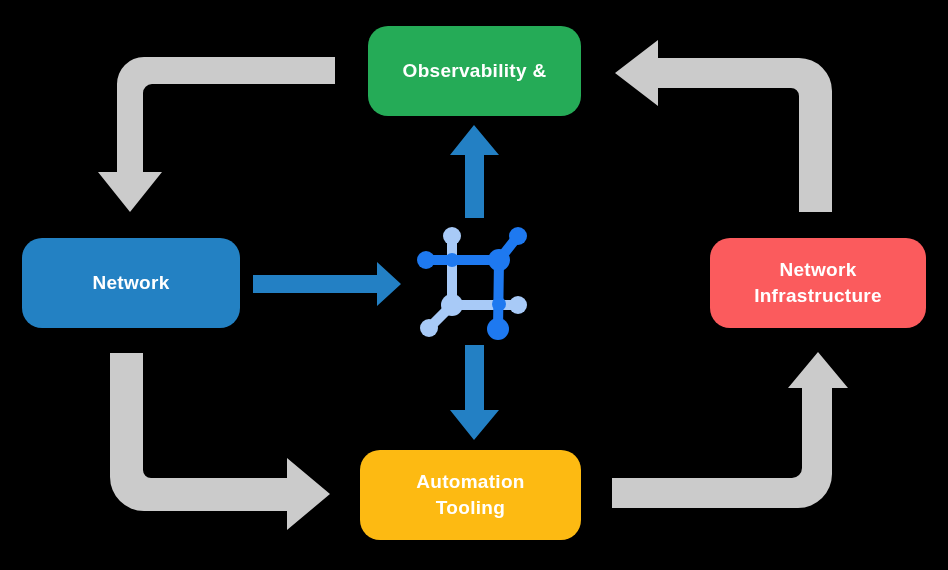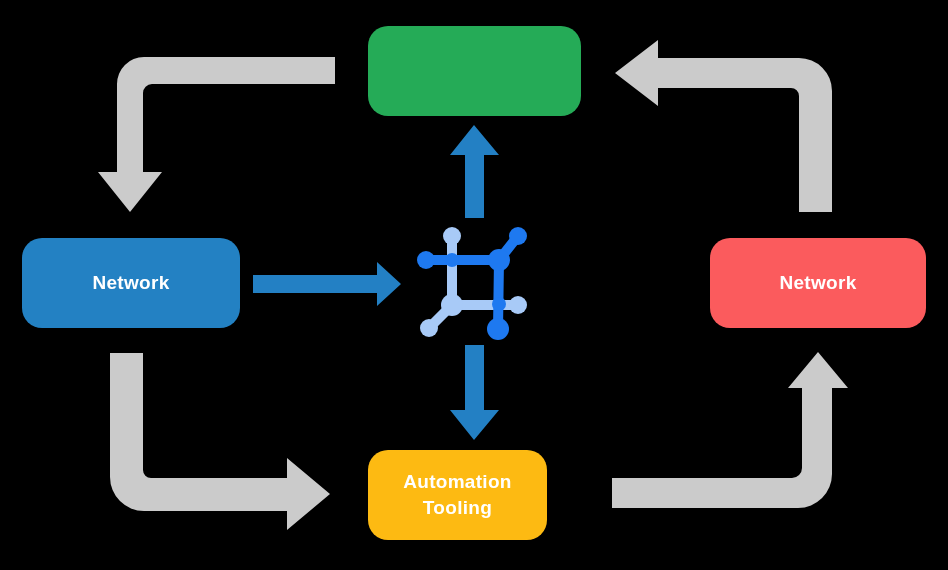--- a/index.html
+++ b/index.html
@@ -19,21 +19,21 @@
     border-radius:20px;
     color:#FFFFFF;
     font-size:19px;font-weight:700;letter-spacing:.3px;line-height:26px;
     text-align:center;
     box-sizing:border-box;
   }
   .node span{display:block;}
   .node-observability{left:368px;top:26px;width:213px;height:90px;}
   .node-operations{left:22px;top:238px;width:218px;height:90px;}
   .node-infrastructure{left:710px;top:238px;width:216px;height:90px;}
-  .node-automation{left:368px;top:450px;width:179px;height:90px;}
+  .node-automation{left:360px;top:450px;width:221px;height:90px;}
 </style>
 </head>
 <body>
 
 <div class="stage" style="background-color: rgb(0, 0, 0);">
 
   <svg class="arrow-layer" viewBox="0 0 948 570" aria-hidden="true">
 
     <g fill="#CBCBCB">
 
@@ -77,28 +77,30 @@
         <circle cx="518" cy="236" r="9"></circle>
         <circle cx="498" cy="329" r="11"></circle>
         <circle cx="452" cy="260" r="7"></circle>
         <circle cx="499" cy="260" r="11"></circle>
         <circle cx="499" cy="304" r="7"></circle>
       </g>
     </g>
   </svg>
 
   <div class="node node-observability" style="background-color: rgb(37, 171, 87);">
+    <span>Observability &amp;</span>
   </div>
 
   <div class="node node-operations" style="background-color: rgb(35, 129, 195);">
     <span>Network</span>
   </div>
 
   <div class="node node-infrastructure" style="background-color: rgb(251, 91, 93);">
     <span>Network</span>
+    <span>Infrastructure</span>
   </div>
 
   <div class="node node-automation" style="background-color: rgb(253, 186, 18);">
     <span>Automation</span>
     <span>Tooling</span>
   </div>
 
 </div>
 
 </body></html>

